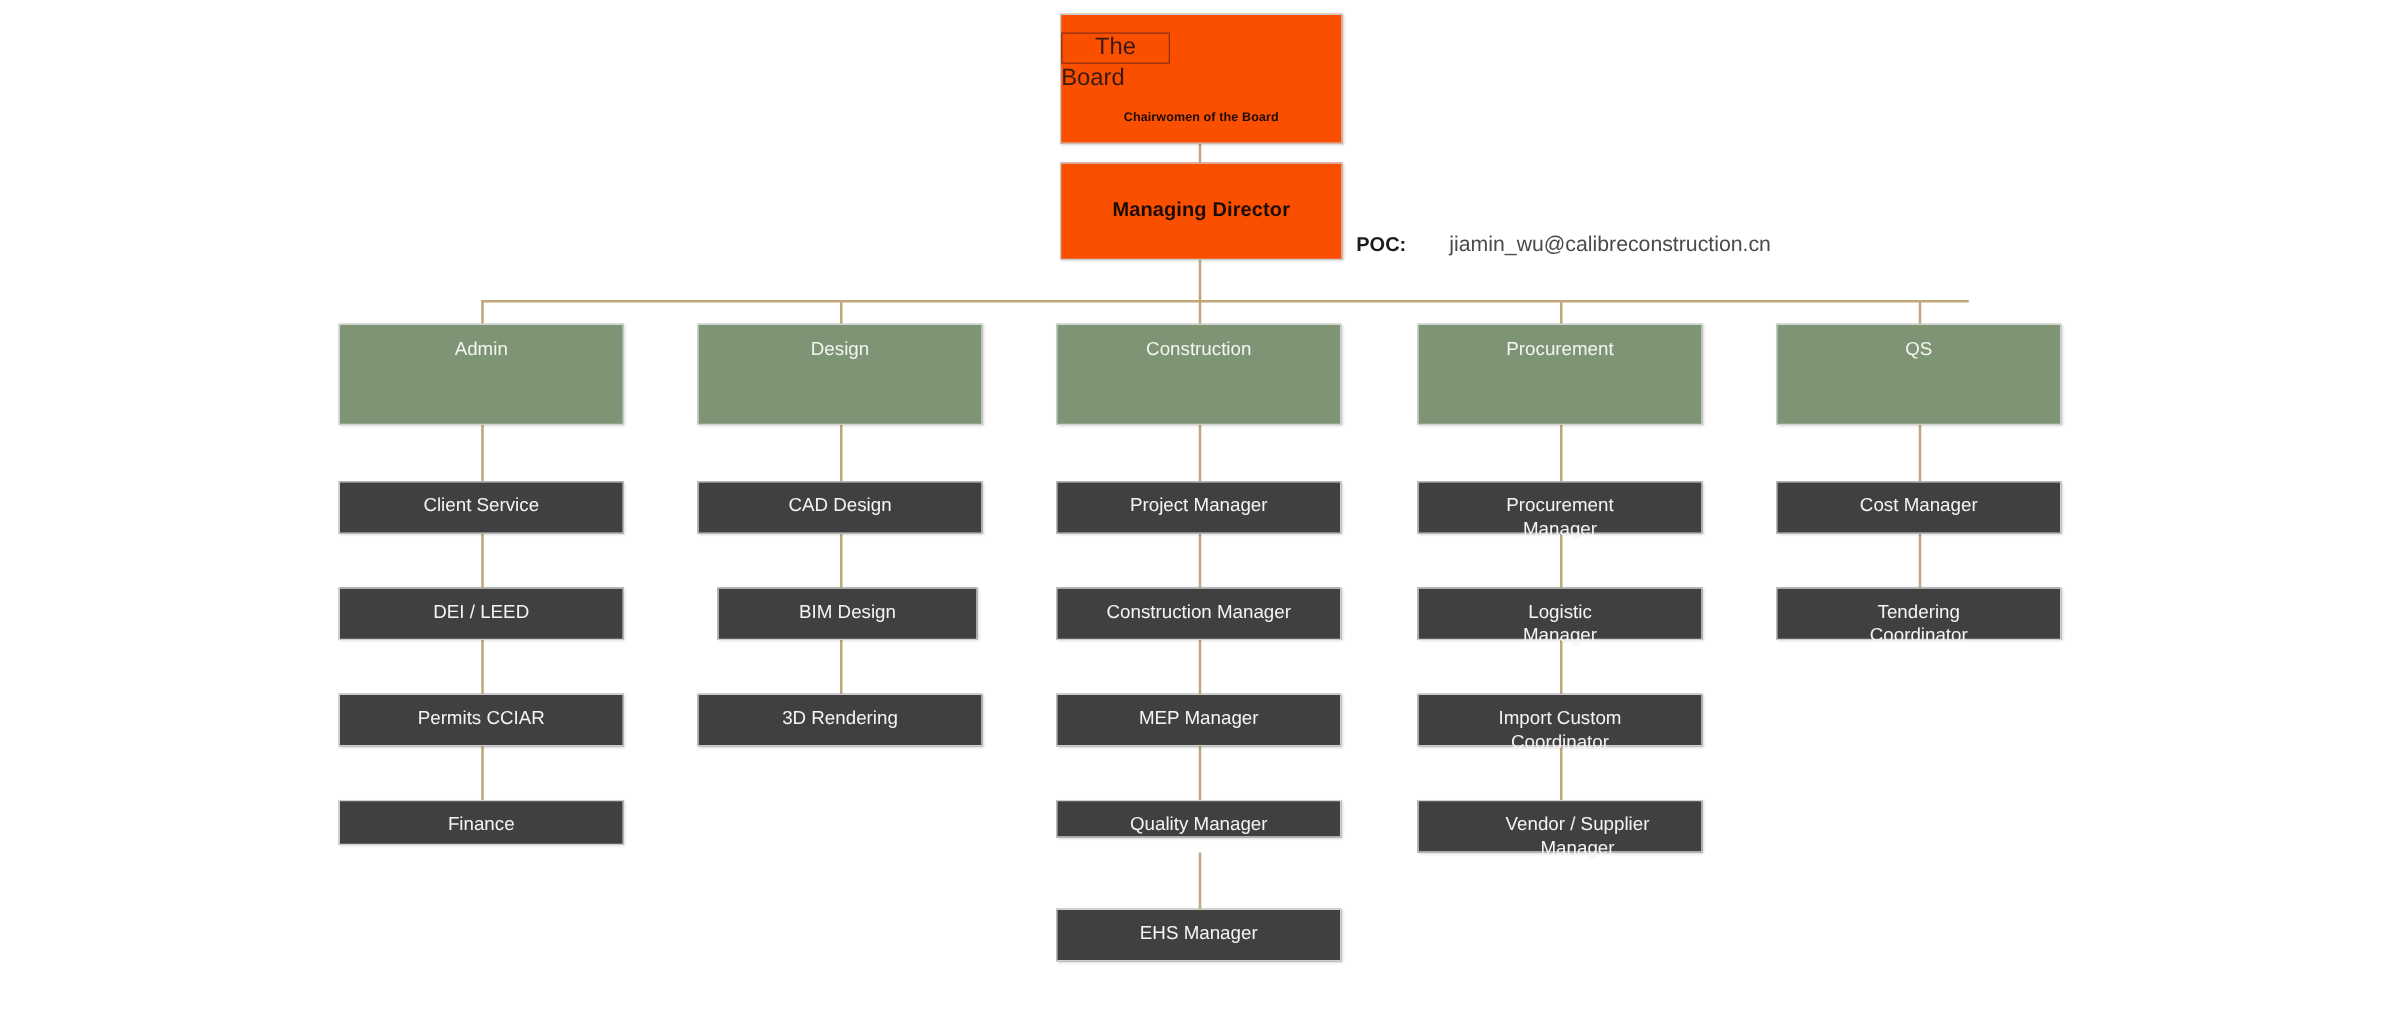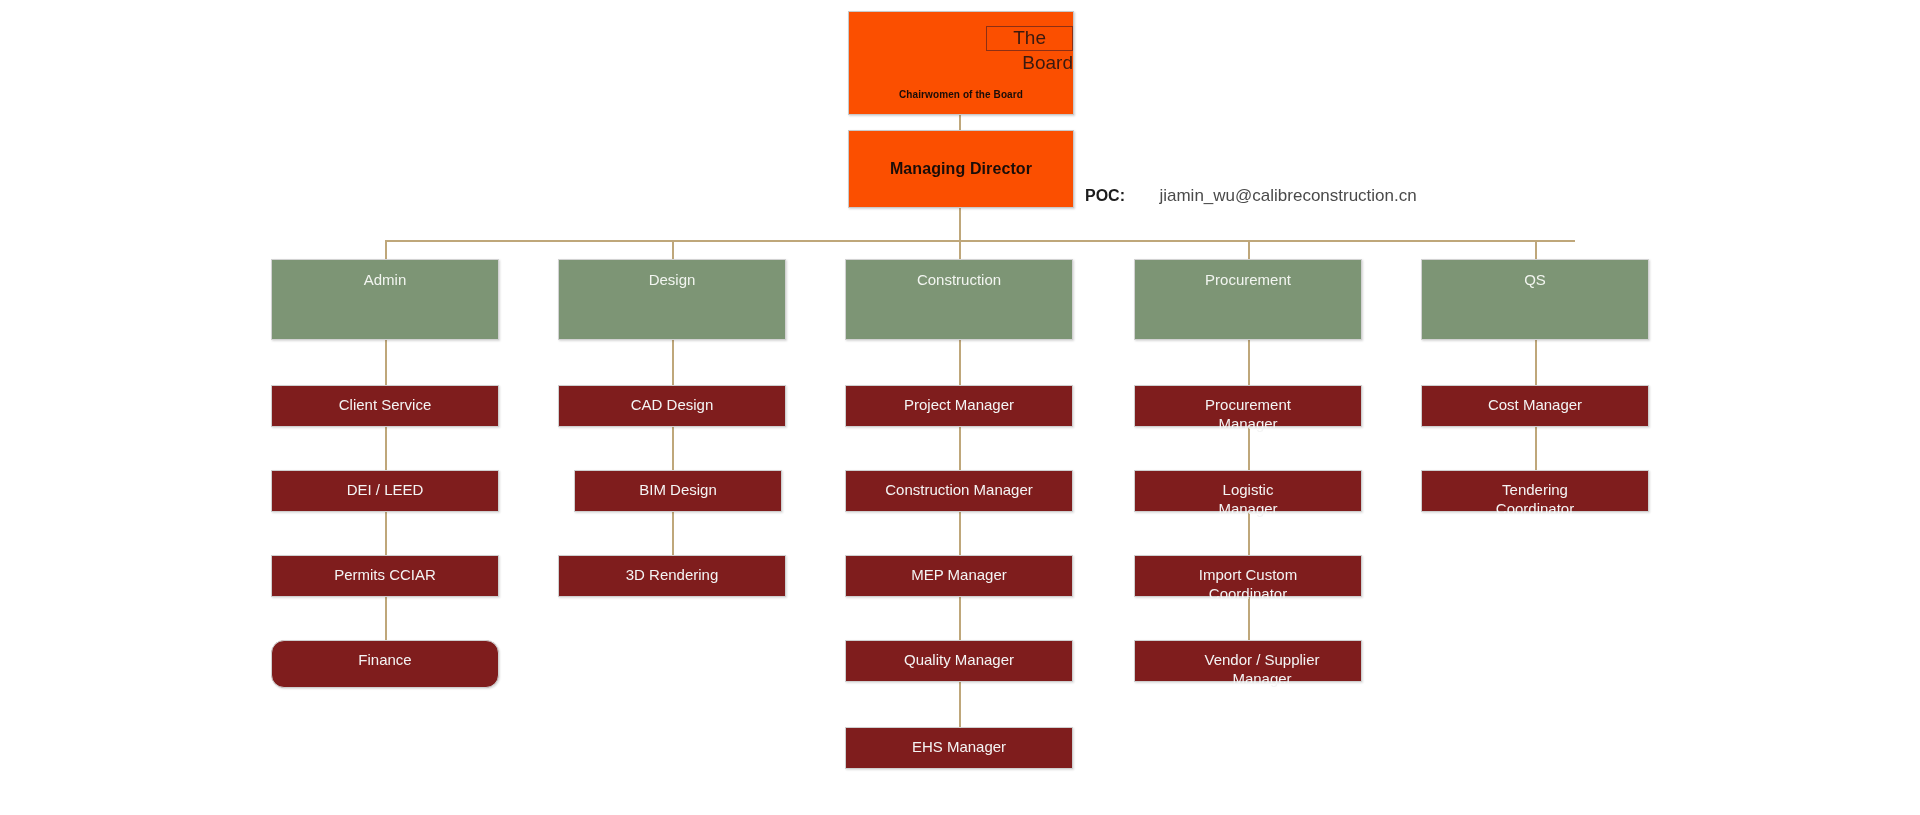--- a/index.html
+++ b/index.html
@@ -38,27 +38,26 @@
     display: block;
   }
 
   
   .node-exec {
     background: #fb4f00;
     border: 1px solid #c9c9c9;
     box-shadow: 1px 1px 2px rgba(0,0,0,0.18);
   }
   .board-title {
-    text-align: right;
+    text-align: left;
     color: #3a1a10;
     font-size: 19px;
     line-height: 21px;
     font-weight: 400;
     padding-top: 14px;
-    padding-left: 44px;
   }
   .board-title .boxed-word {
     display: inline-block;
     border: 1px solid #8c2f14;
     padding: 0px 26px 1px 26px;
     line-height: 22px;
   }
   .board-title .plain-word {
     display: block;
     margin-top: 1px;
@@ -90,21 +89,21 @@
     color: #f2f5f0;
     font-size: 15px;
     text-align: center;
     padding-top: 10px;
     line-height: 19px;
     font-weight: 400;
   }
 
   
   .node-role {
-    background: #7f1d1d;
+    background: #404040;
     border: 1px solid #cfcfcf;
     box-shadow: 1px 1px 2px rgba(0,0,0,0.14);
   }
   .node-role .node-label {
     color: #f4f4f4;
     font-size: 15px;
     text-align: center;
     padding-top: 9px;
     line-height: 19px;
     font-weight: 400;
@@ -206,21 +205,21 @@
 
   <div class="node node-role" style="left:271px; top:385px; width:228px; height:42px;">
     <div class="node-label">Client Service</div>
   </div>
   <div class="node node-role" style="left:271px; top:470px; width:228px; height:42px;">
     <div class="node-label">DEI / LEED</div>
   </div>
   <div class="node node-role" style="left:271px; top:555px; width:228px; height:42px;">
     <div class="node-label">Permits CCIAR</div>
   </div>
-  <div class="node node-role" style="left:271px; top:640px; width:228px; height:48px;border-radius:13px;">
+  <div class="node node-role" style="left:271px; top:640px; width:228px; height:36px;">
     <div class="node-label">Finance</div>
   </div>
 
   <div class="node node-role" style="left:558px; top:385px; width:228px; height:42px;">
     <div class="node-label">CAD Design</div>
   </div>
   <div class="node node-role" style="left:574px; top:470px; width:208px; height:42px;">
     <div class="node-label">BIM Design</div>
   </div>
   <div class="node node-role" style="left:558px; top:555px; width:228px; height:42px;">
@@ -229,21 +228,21 @@
 
   <div class="node node-role" style="left:845px; top:385px; width:228px; height:42px;">
     <div class="node-label">Project Manager</div>
   </div>
   <div class="node node-role" style="left:845px; top:470px; width:228px; height:42px;">
     <div class="node-label">Construction Manager</div>
   </div>
   <div class="node node-role" style="left:845px; top:555px; width:228px; height:42px;">
     <div class="node-label">MEP Manager</div>
   </div>
-  <div class="node node-role" style="left:845px; top:640px; width:228px; height:42px;">
+  <div class="node node-role" style="left:845px; top:640px; width:228px; height:30px;">
     <div class="node-label">Quality Manager</div>
   </div>
   <div class="node node-role" style="left:845px; top:727px; width:228px; height:42px;">
     <div class="node-label">EHS Manager</div>
   </div>
 
   <div class="node node-role" style="left:1134px; top:385px; width:228px; height:42px;">
     <div class="node-label">Procurement
 Manager</div>
   </div>

